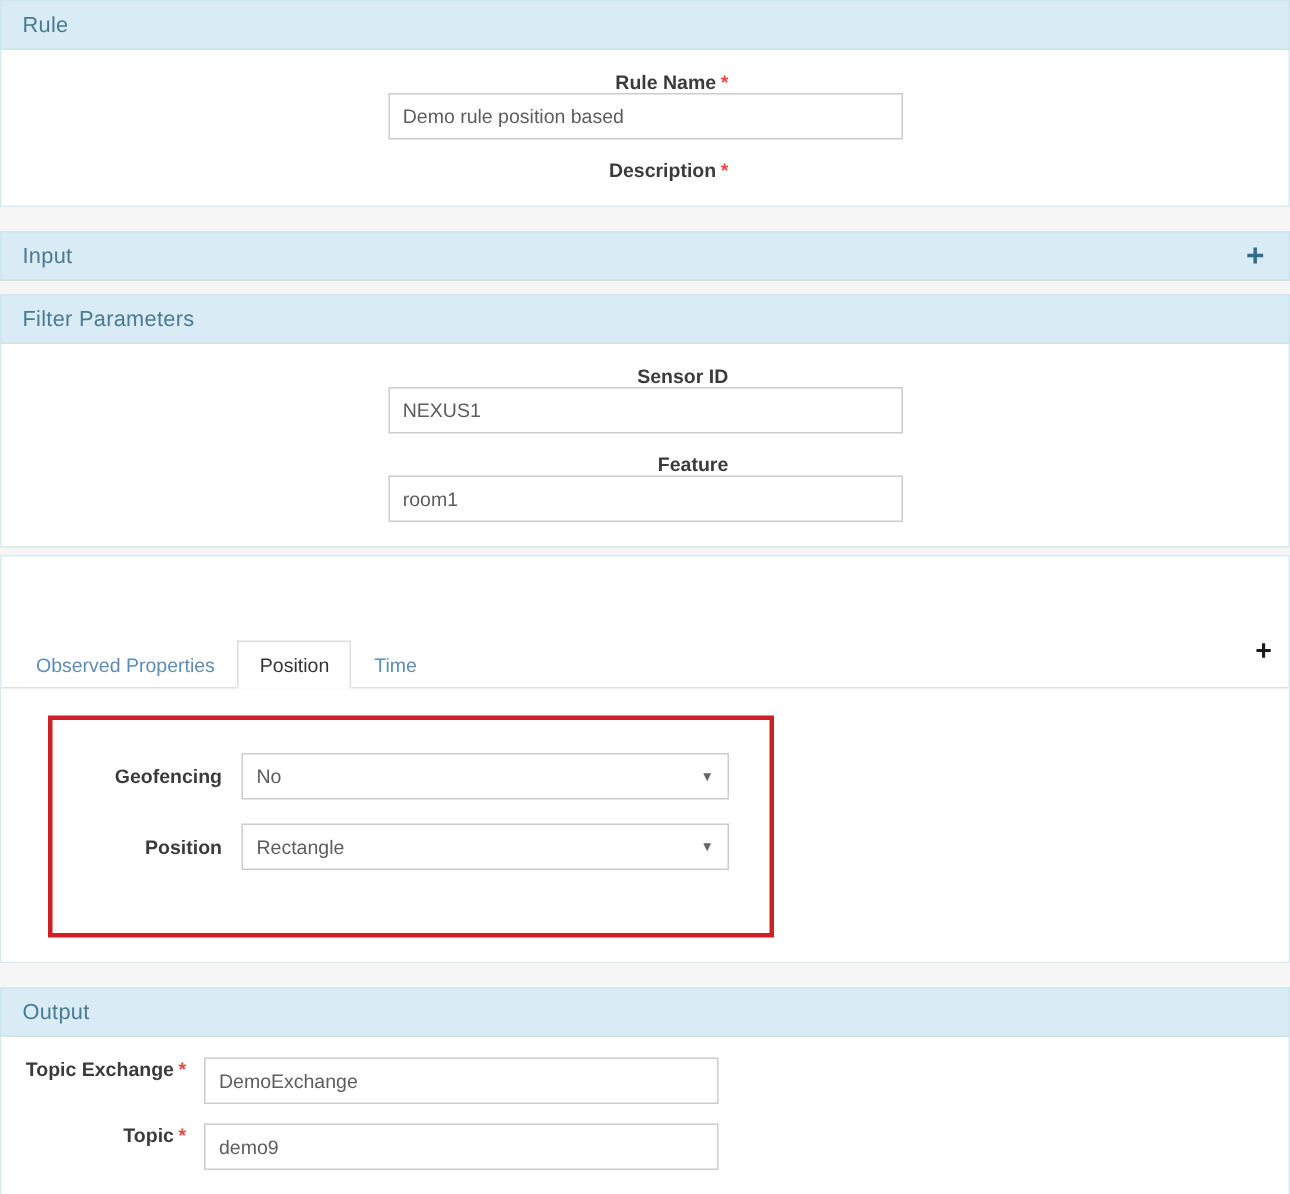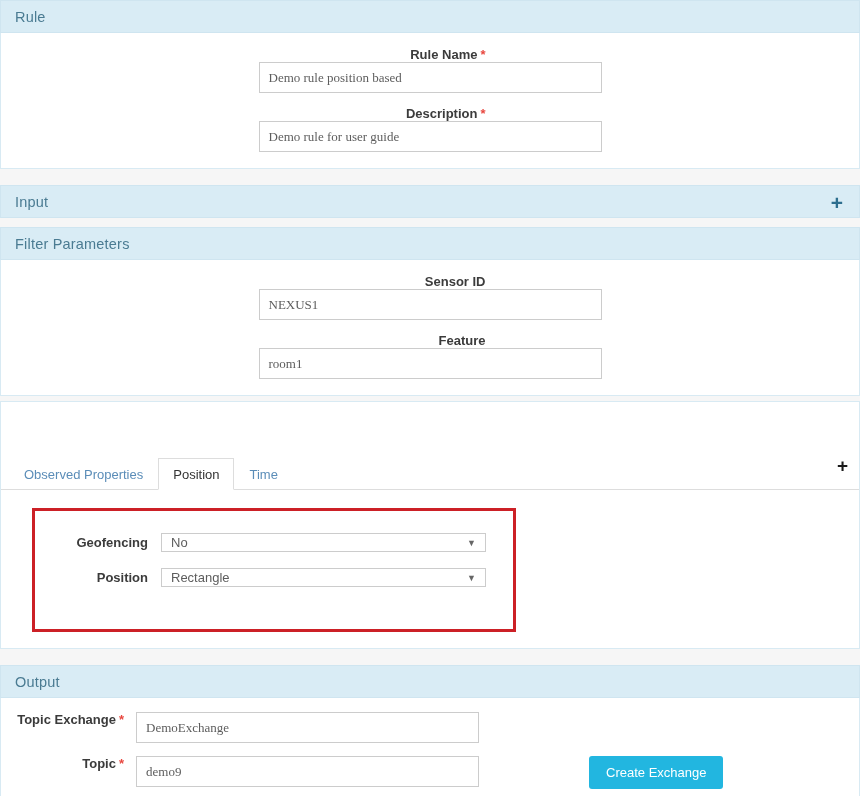--- a/index.html
+++ b/index.html
@@ -98,21 +98,21 @@
     width: 343px;
     height: 31px;
     border: 1px solid #cccccc;
     background: #fff;
     box-sizing: border-box;
     display: flex;
     align-items: center;
     padding: 0 9px;
     color: #5d5d5d;
     font-size: 13px;
-    font-family: Liberation Serif, serif;
+    font-family: Liberation Sans, sans-serif;
     cursor: text;
   }
 
   
   .tabpanel {
     background: #ffffff;
     border: 1px solid #d8eaf3;
     box-sizing: border-box;
     position: relative;
   }
@@ -179,21 +179,21 @@
     text-align: right;
     padding-right: 13px;
     font-weight: bold;
     font-size: 13px;
     color: #3b3b3b;
     box-sizing: border-box;
     flex: none;
   }
   .sel {
     width: 325px;
-    height: 19px;
+    height: 31px;
     border: 1px solid #cccccc;
     background: #fff;
     box-sizing: border-box;
     display: flex;
     align-items: center;
     padding: 0 9px;
     color: #5d5d5d;
     font-size: 13px;
     position: relative;
     cursor: pointer;
@@ -271,21 +271,20 @@
   <div class="panel-head">
     <span class="title">Rule</span>
   </div>
   <div class="panel panel-body">
     <div class="row">
       <div class="lbl"><span>Rule Name</span><span class="req">*</span></div>
       <div class="txt">Demo rule position based</div>
     </div>
     <div class="row">
       <div class="lbl"><span>Description</span><span class="req">*</span></div>
-      <div class="txt">Demo rule for user guide</div>
     </div>
   </div>
 
   <div class="gap"></div>
 
   <div class="panel-head">
     <span class="title">Input</span>
     <span class="plus">+</span>
   </div>
 
@@ -345,17 +344,16 @@
     <span class="title">Output</span>
   </div>
   <div class="panel panel-body">
     <div class="out-row">
       <div class="lbl"><span>Topic Exchange</span><span class="req">*</span></div>
       <div class="txt">DemoExchange</div>
     </div>
     <div class="out-row">
       <div class="lbl"><span>Topic</span><span class="req">*</span></div>
       <div class="txt">demo9</div>
-      <button class="btn-primary">Create Exchange</button>
     </div>
   </div>
 
 </div>
 
 </body></html>

